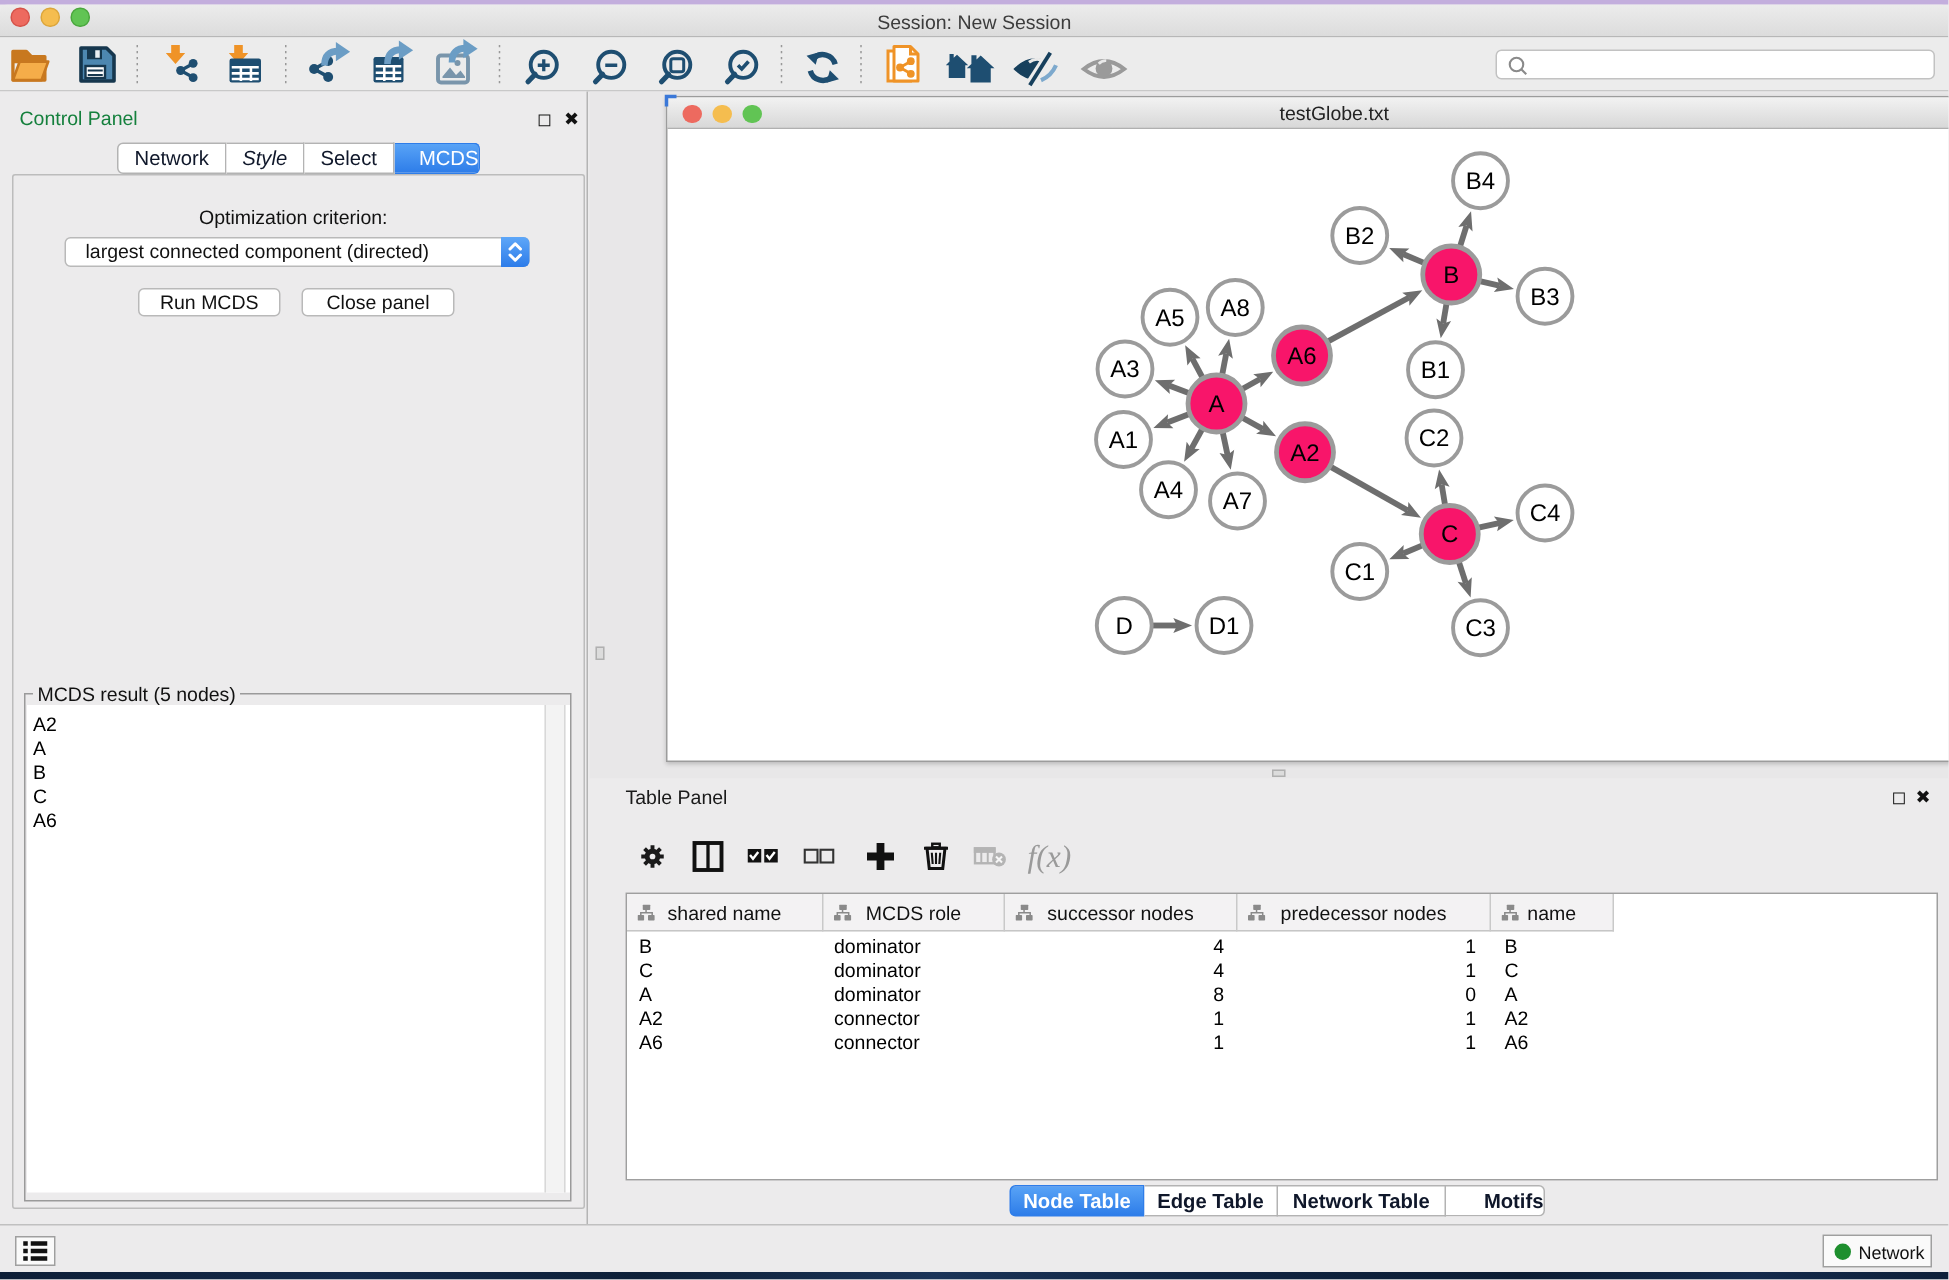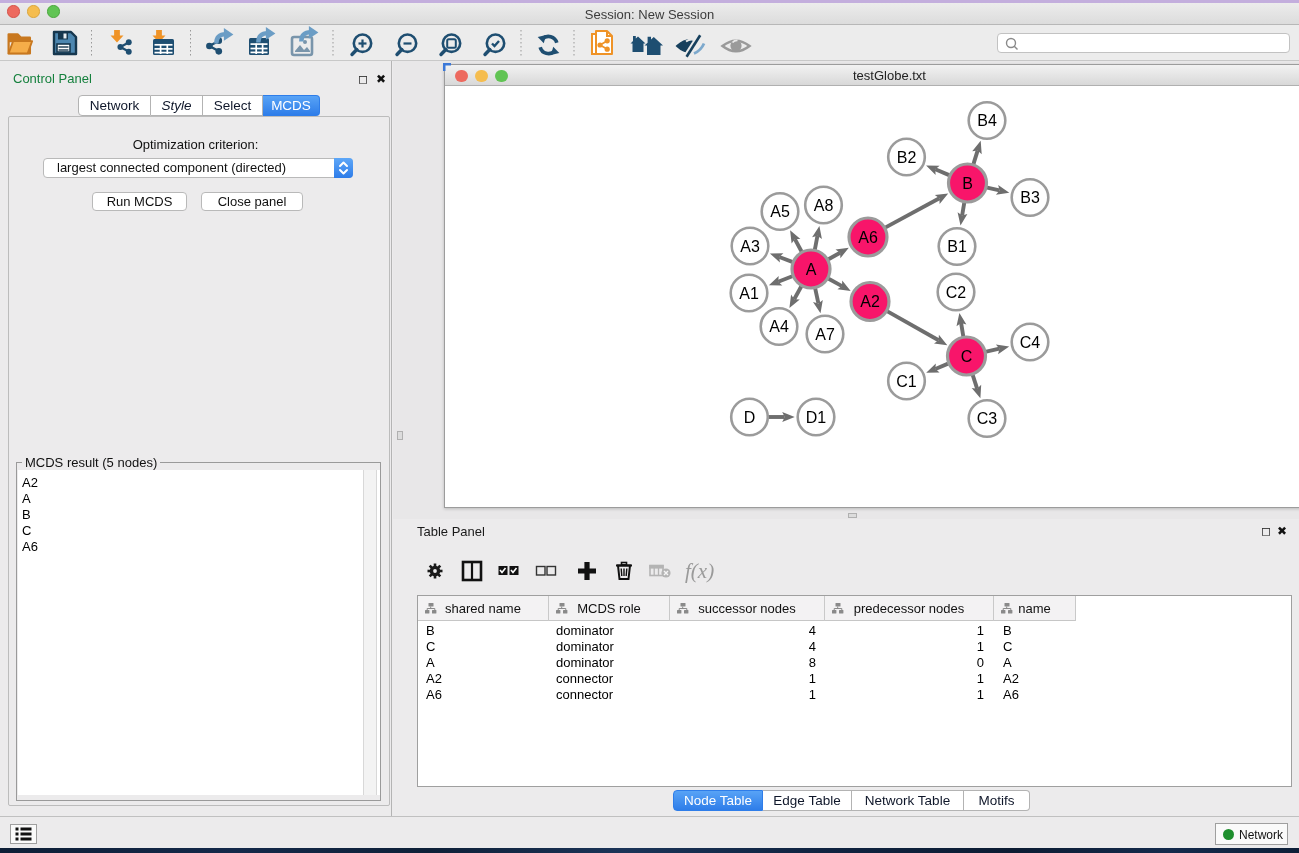--- a/index.html
+++ b/index.html
@@ -27,21 +27,21 @@
   background:#fff; border:1px solid #c2c2c2; border-radius:4px; }
 
 
 #cpanel { left:0; top:61px; width:392px; height:755px; background:#ecebec; border-right:1px solid #b4b4b4;}
 #cpanel .hdr { position:absolute; left:13px; top:10px; font-size:13px; color:#15803d;text-align:right; }
 .winbtns { position:absolute; top:11px; font-size:12px; color:#111; }
 #cptabs { position:absolute; left:78px; top:34px; height:21px; display:flex; }
 .tab { height:21px; line-height:20px; font-size:13.5px; color:#0f172a; text-align:center;
   background:#fff; border:1px solid #b3b3b3; border-left:none; padding:0; }
 .tab.first { border-left:1px solid #b3b3b3; border-radius:4px 0 0 4px; }
-.tab.last  { border-radius:0 4px 4px 0; }
+.tab.last  { border-radius:0 4px 4px 0;text-align:right; }
 .tab.sel { background:linear-gradient(#58a3f6,#2e7de9); color:#fff; border-color:#2e7de9; }
 #cpbody { position:absolute; left:8px; top:55px; width:382px; height:690px;
   background:#ecebec; border:1px solid #bcbcbc; border-radius:2px; }
 #optlabel { position:absolute; left:0; top:76px; width:100%; text-align:center; font-size:13px; color:#111; }
 #combo { position:absolute; left:43px; top:97px; width:310px; height:20px; background:#fff;
   border:1px solid #b9b9b9; border-radius:4px; font-size:13px; line-height:18px; color:#111;
   padding-left:13px; }
 #combo .spin { position:absolute; right:-1px; top:-1px; width:19px; height:20px; border-radius:0 4px 4px 0;
   background:linear-gradient(#5ea7f8,#2d7ce9); }
 .btn { position:absolute; height:19px; background:#fff; border:1px solid #b9b9b9; border-radius:4px;
@@ -69,21 +69,21 @@
 
 #tpanel { left:393px; top:519px; width:906px; height:297px; background:#ecebec; }
 #tpanel .hdr { position:absolute; left:24px; top:5px; font-size:13px; color:#1a1a1a; }
 #ttool { position:absolute; left:12px; top:30px; width:886px; height:38px; }
 #ttable { position:absolute; left:24px; top:76px; width:875px; height:192px; background:#fff;
   border:1px solid #9f9f9f; }
 #thead { position:absolute; left:0; top:0; height:25px; background:#f3f2f3; border-bottom:1px solid #c6c6c6; }
 .th { position:absolute; top:0; height:25px; border-right:1px solid #c9c9c9; font-size:13px; color:#111;
   text-align:center; line-height:25px; }
 .td { position:absolute; font-size:13px; color:#000; height:16px; line-height:16px; }
-#ttabs { position:absolute; left:280px; top:271px; height:22px; display:flex; }
+#ttabs { position:absolute; left:280px; top:271px; height:22px; display:flex;font-weight:bold; }
 
 
 #statusbar { left:0; top:816px; width:1299px; height:32px; background:#ecebec; border-top:1px solid #c0c0c0; }
 #listbtn { position:absolute; left:10px; top:7px; width:27px; height:20px; background:#fafafa;
   border:1px solid #9f9f9f; }
 #membtn { position:absolute; left:1215px; top:6px; width:73px; height:22px; background:#fafafa;
   border:1px solid #9f9f9f; font-size:12px; color:#111; }
 #membtn .dot { position:absolute; left:7px; top:5px; width:11px; height:11px; border-radius:50%; background:#1e8f2e; }
 #membtn .txt { position:absolute; left:23px; top:4px; }
 #bottomstrip { left:0; top:848px; width:1299px; height:5px; background:linear-gradient(90deg,#0d1e36 0%,#14294a 18%,#0e2038 33%,#1b3458 48%,#102442 62%,#0c1c33 78%,#142a4c 90%,#0d1f38 100%); }

